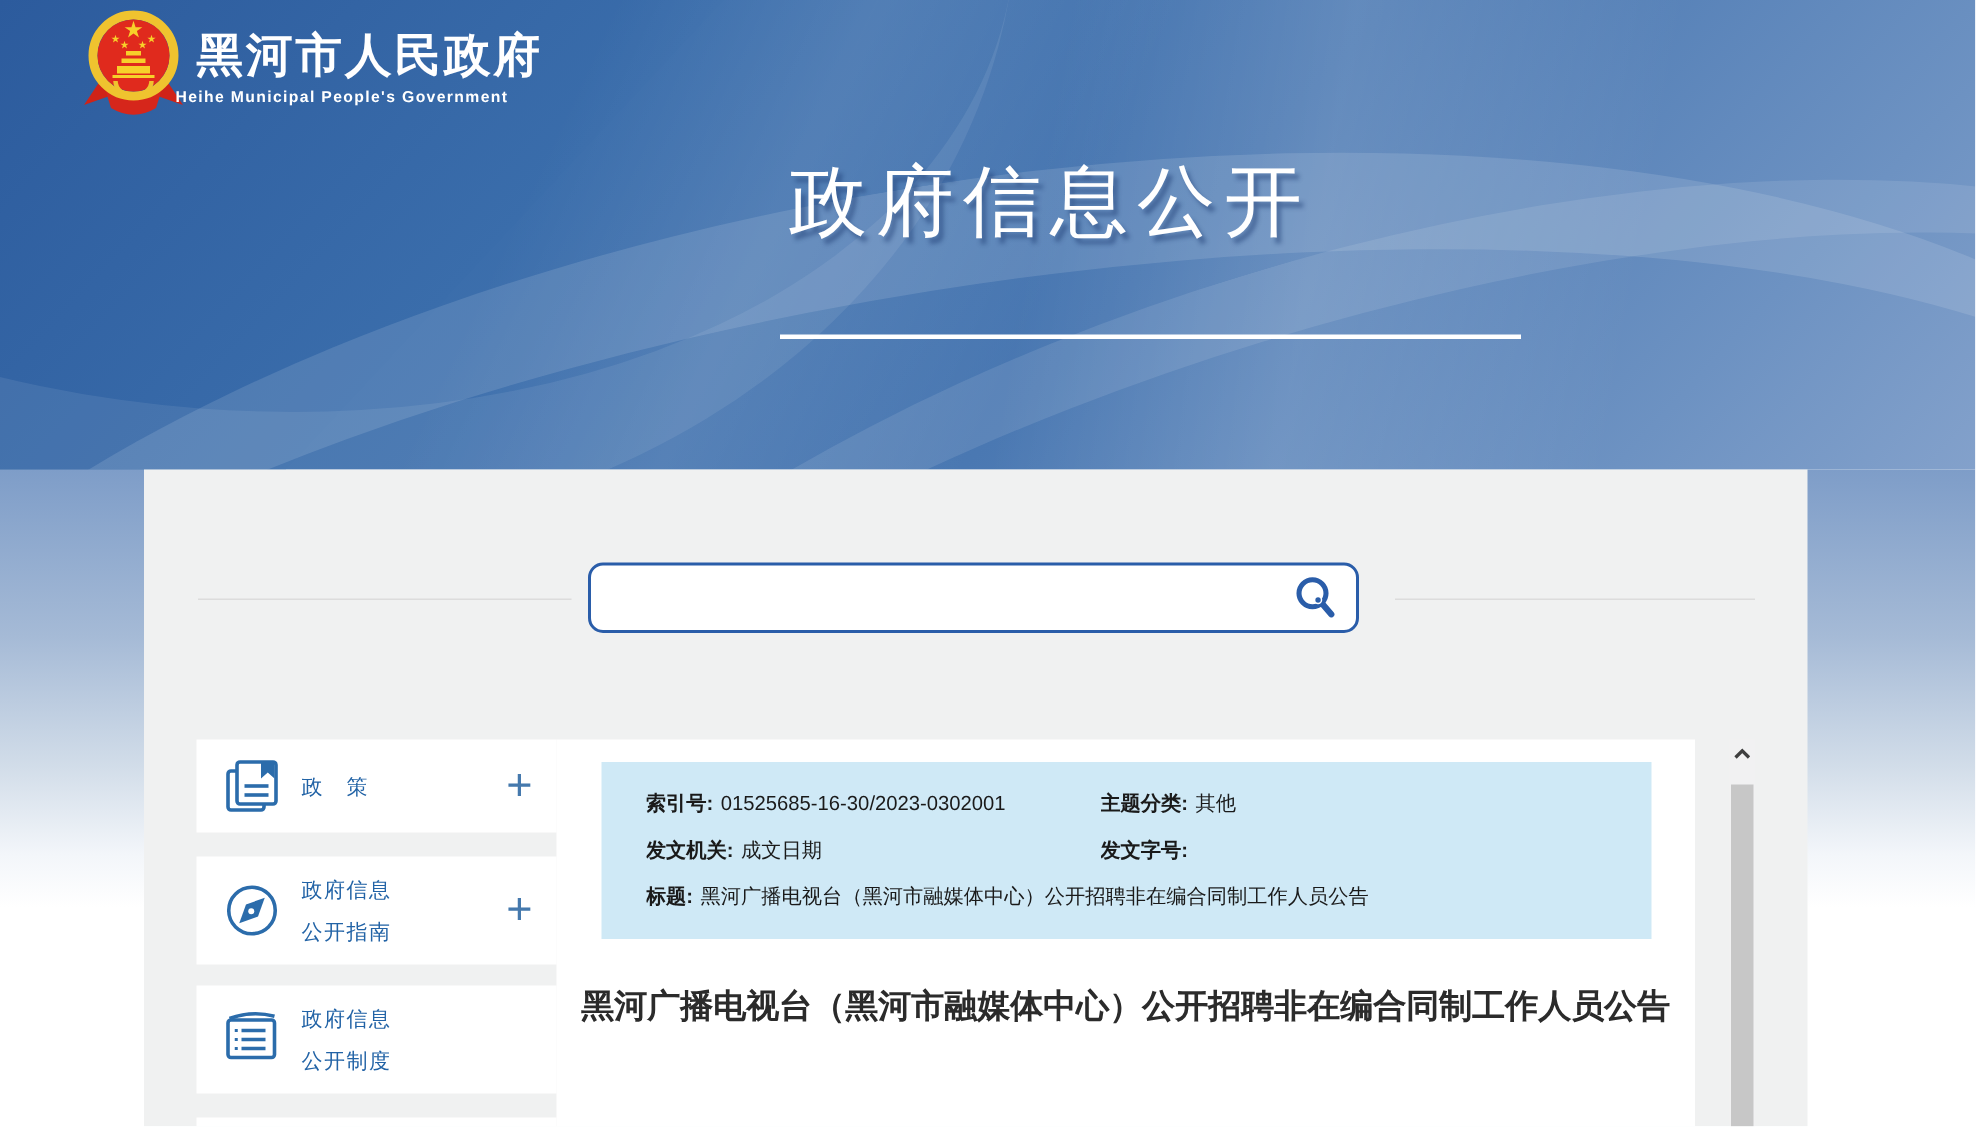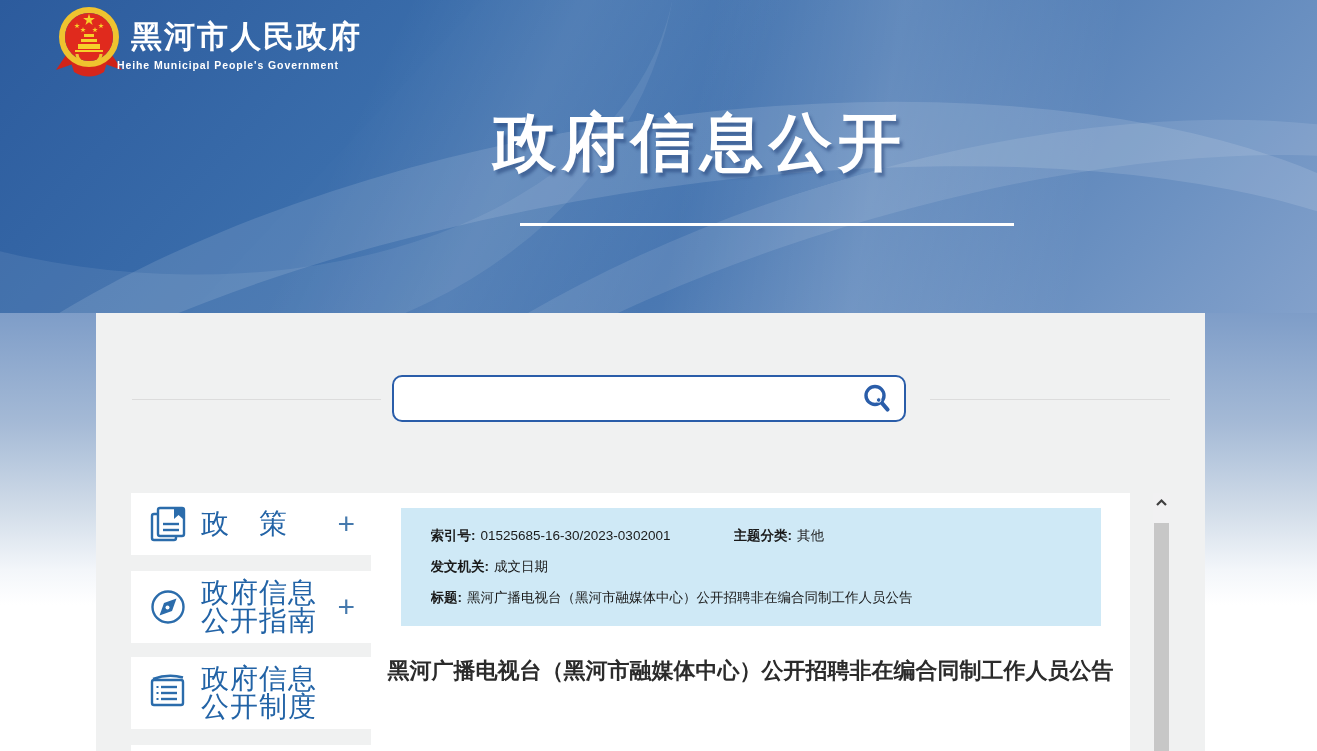--- a/index.html
+++ b/index.html
@@ -22,21 +22,21 @@
   .swoosh.s2 { width:1400px; height:620px; left:220px; top:170px; border-top:46px solid rgba(255,255,255,.10); transform:rotate(-17deg); }
   .swoosh.s3 { width:1100px; height:900px; left:-420px; top:-540px; border-bottom:90px solid rgba(255,255,255,.08); transform:rotate(8deg); }
 
   .logo-block { position:absolute; left:54px; top:6px; display:flex; align-items:flex-start; cursor:pointer; }
   .emblem { width:70px; height:74px; }
   .site-name { position:absolute; left:131px; top:16px; font-size:31px; font-weight:bold; color:#fff; letter-spacing:2px; white-space:nowrap; cursor:pointer;text-align:right; }
   .site-name-en { position:absolute; left:117px; top:59px; font-size:10.5px; font-weight:bold; color:#fff; letter-spacing:.9px; white-space:nowrap; }
 
   .banner-title {
     position:absolute; left:700px; top:100px; transform:translateX(-50%);
-    font-size:63px; font-weight:700; color:#fff; letter-spacing:6px; white-space:nowrap;
+    font-size:52px; font-weight:400; color:#fff; letter-spacing:6px; white-space:nowrap;
     text-shadow:3px 4px 3px rgba(24,54,108,.45);
   }
   .banner-underline { position:absolute; left:520px; top:223px; width:494px; height:3px; background:#fff; }
 
   
   .bg-fade { position:absolute; left:0; top:313px; width:1317px; height:292px;
     background:linear-gradient(180deg,#7e9dc8 0%, #a5bad6 38%, #d2dde9 68%, #f3f6fa 88%, #ffffff 100%); }
 
   
   .panel { position:absolute; left:96px; top:313px; width:1109px; height:438px; background:#f0f1f1; }
@@ -48,21 +48,21 @@
   .search-box { position:absolute; left:296px; top:62px; width:514px; height:47px;
     background:#fff; border:2px solid #2a5da9; border-radius:10px; display:flex; align-items:center; overflow:hidden; }
   .search-input { flex:1; height:100%; border:none; outline:none; background:transparent; padding:0 14px; font-size:16px; color:#333;
     font-family:"Liberation Sans","DejaVu Sans",sans-serif; }
   .search-btn { width:54px; height:100%; border:none; background:none; display:flex; align-items:center; justify-content:center; cursor:pointer; }
 
   
   .sidebar { position:absolute; left:35px; top:180px; width:240px; }
   .side-card { background:#fff; display:flex; align-items:center; padding:0 16px 0 15px; cursor:pointer; }
   .side-card .icon { width:44px; height:44px; flex:none; margin-right:11px; }
-  .side-card .labels { flex:1; font-size:28px; line-height:28px; color:#2263a6; letter-spacing:1px; }
+  .side-card .labels { flex:1; font-size:14px; line-height:28px; color:#2263a6; letter-spacing:1px; }
   .side-card .plus { font-size:30px; font-weight:200; color:#4579ad; line-height:1; }
   .card-1 { height:62px; }
   .card-2 { height:72px; margin-top:16px; }
   .card-3 { height:72px; margin-top:14px; }
   .card-4 { height:40px; margin-top:16px; }
 
   
   .content { position:absolute; left:275px; top:180px; width:759px; height:258px; background:#fff; overflow:hidden; }
   .meta-box { margin:15px auto 0; width:700px; background:#cfe9f6; padding:19px 24px 19px 30px;
     display:grid; grid-template-columns:303px 1fr; row-gap:13px; font-size:13.5px; color:#1a1a1a; }
@@ -189,20 +189,23 @@
       <div class="meta-box">
         <div class="meta-cell">
           <span class="meta-label">索引号:</span><span>01525685-16-30/2023-0302001</span>
         </div>
         <div class="meta-cell">
           <span class="meta-label">主题分类:</span><span>其他</span>
         </div>
         <div class="meta-cell">
           <span class="meta-label">发文机关:</span><span>成文日期</span>
         </div>
+        <div class="meta-cell">
+          <span class="meta-label">发文字号:</span><span></span>
+        </div>
         <div class="meta-cell span2">
           <span class="meta-label">标题:</span><span>黑河广播电视台（黑河市融媒体中心）公开招聘非在编合同制工作人员公告</span>
         </div>
       </div>
 
       <div class="article-title">黑河广播电视台（黑河市融媒体中心）公开招聘非在编合同制工作人员公告</div>
     </div>
 
     <div class="scrollbar">
       <button class="scroll-up">

